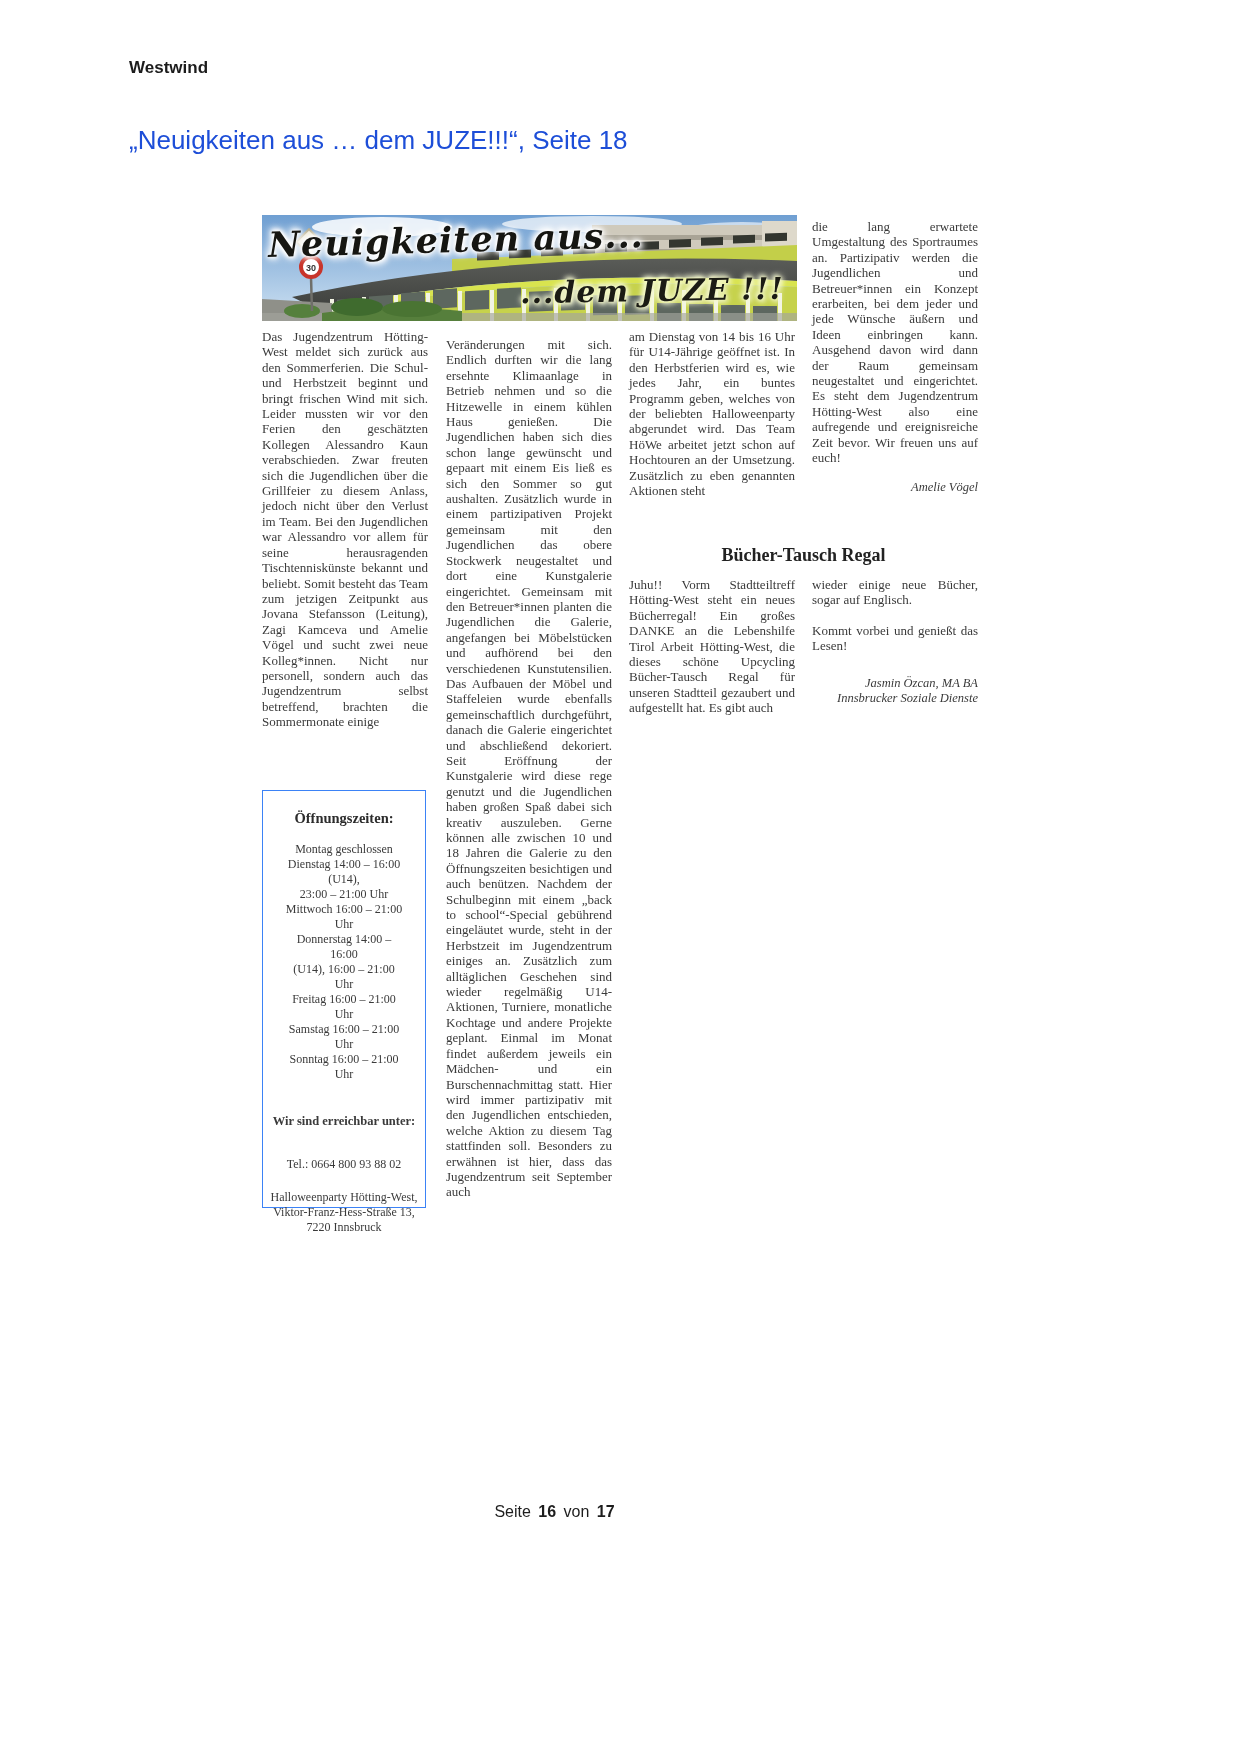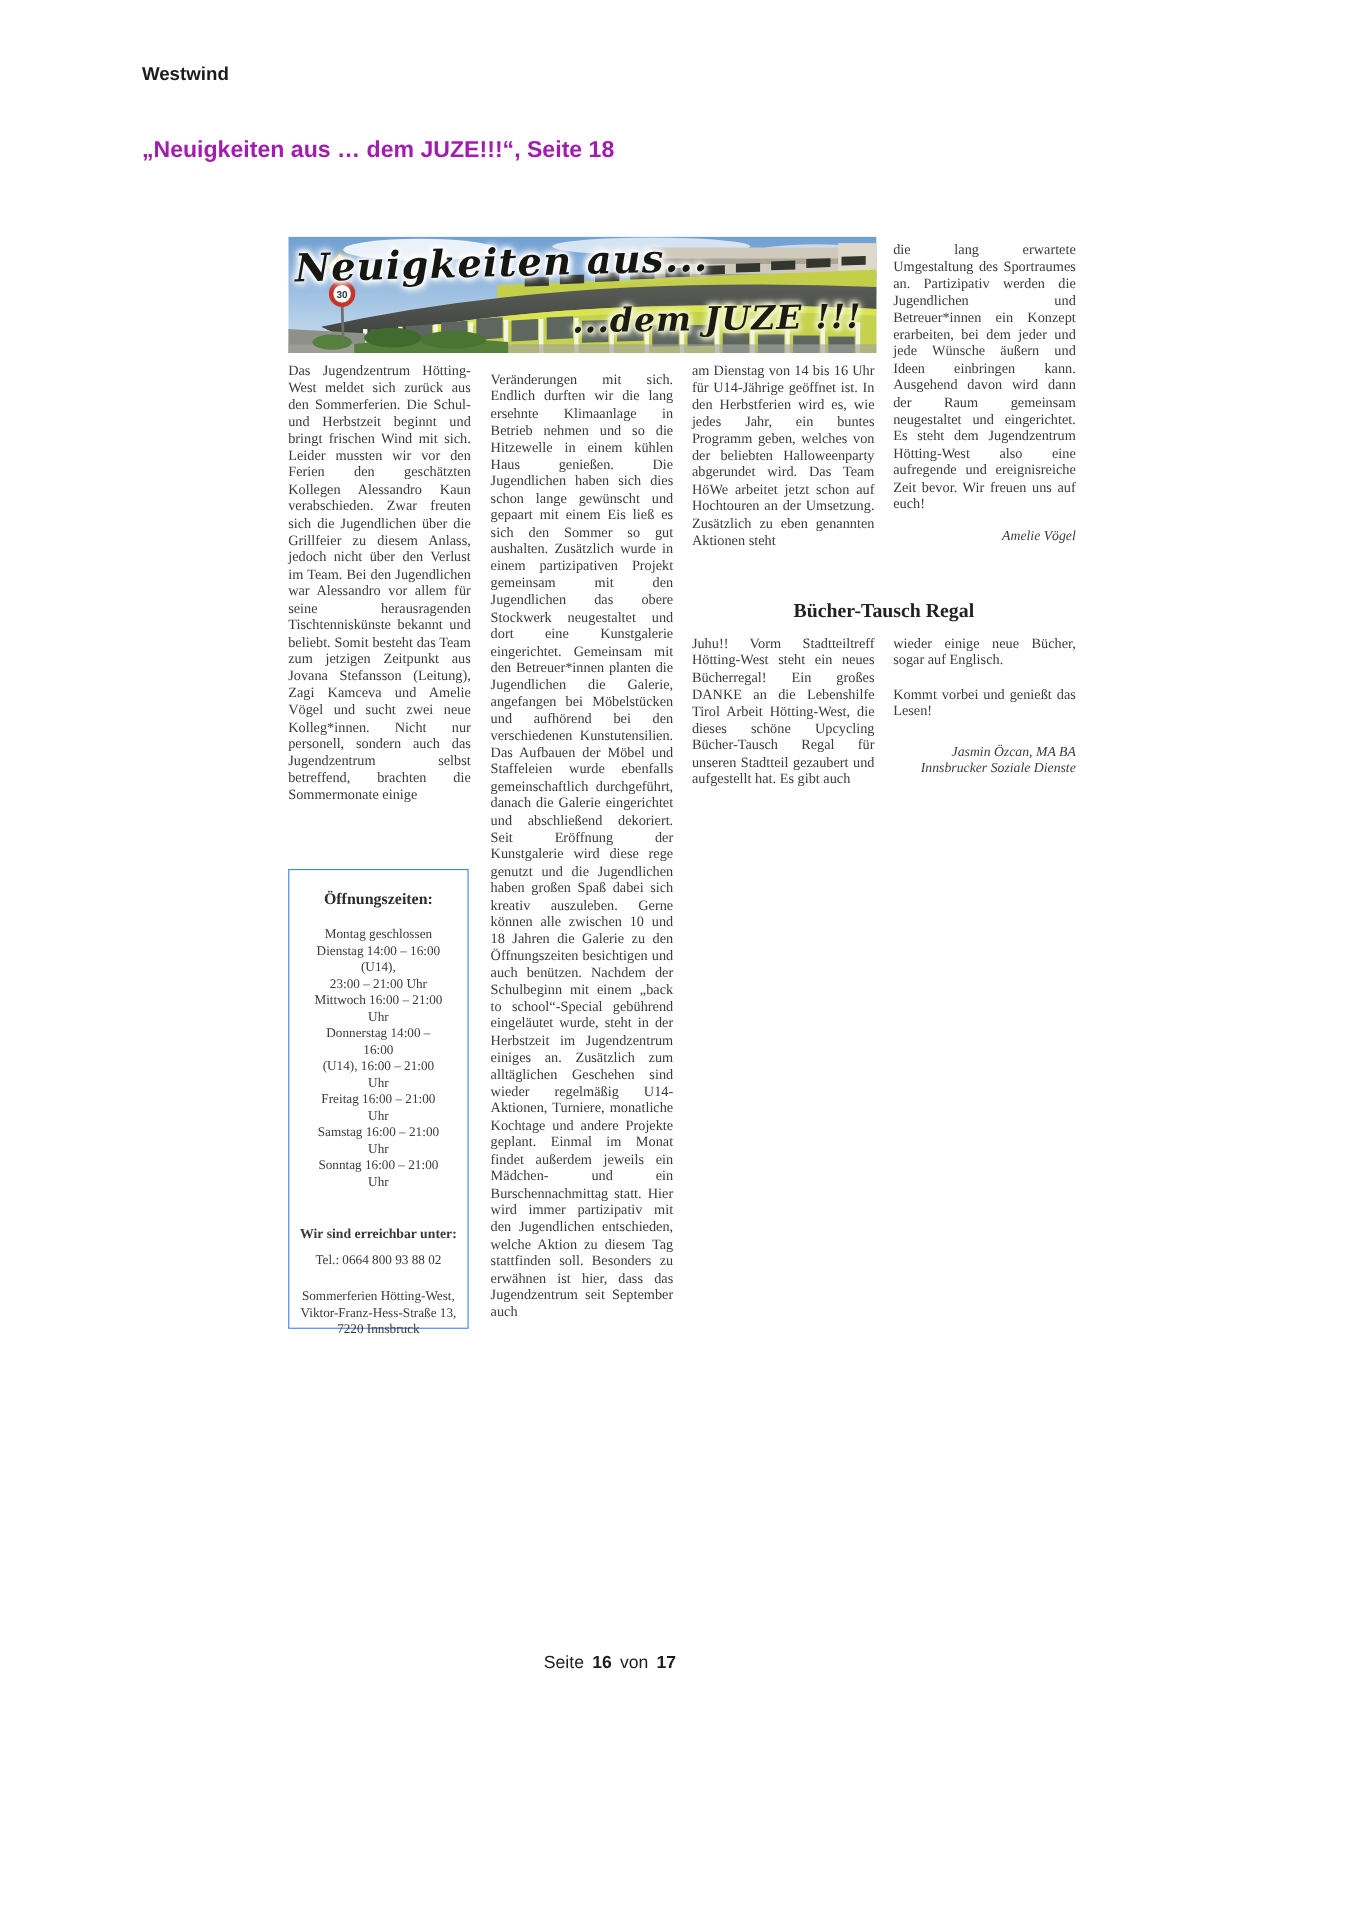--- a/index.html
+++ b/index.html
@@ -4,21 +4,21 @@
 <style>
   html,body{margin:0;padding:0;}
   body{
     width:1241px;height:1754px;position:relative;background:#ffffff;
     font-family:"Liberation Sans", sans-serif;color:#1a1a1a;overflow:hidden;
   }
   .abs{position:absolute;}
 
   
   .doc-header{left:129px;top:58px;font-size:17px;font-weight:bold;color:#1c1c1c;}
-  .doc-title{left:129px;top:125px;font-size:21px;font-weight:bold;color:#a21caf;}
+  .doc-title{left:129px;top:125px;font-size:26px;font-weight:normal;color:#1d4ed8;}
 
   
   .clipping{left:260px;top:215px;width:720px;height:1050px;
     font-family:"Liberation Serif", serif;color:#3a3a3a;}
 
   
   .banner{left:2px;top:0;width:535px;height:106px;overflow:hidden;}
   .banner svg{display:block;}
   .banner-title-top{
     left:6px;top:4px;font-size:35px;font-style:italic;font-weight:bold;
@@ -48,21 +48,21 @@
   .col4bot{left:552px;top:362px;}
   .col4bot p{margin:0 0 15px 0;}
   .sig2{font-style:italic;text-align:right;font-size:12.5px;line-height:15px;margin-top:22px;}
 
   
   .info-box{left:2px;top:575px;width:162px;height:416px;border:1px solid #3b82f6;
     text-align:center;font-size:12px;line-height:15px;color:#3a3a3a;}
   .info-box .bx-title{font-size:14.5px;font-weight:bold;margin:20px 0 16px 0;color:#2c2c2c;}
   .info-box .hours div{margin:0 20px;}
   .info-box .bx-sub{font-weight:bold;margin:32px 0 0 0;font-size:12.5px;}
-  .info-box .bx-tel{margin:9px 0 0 0;}
+  .info-box .bx-tel{margin:28px 0 0 0;}
   .info-box .bx-social{margin:18px 0 0 0;}
   .info-box .bx-addr{margin:18px 0 0 0;}
   .info-box .bx-social div, .info-box .bx-addr div{margin:0;}
 
   
   .footer-wrap{left:0;top:1503px;width:1112px;text-align:center;font-size:16px;color:#1d1d1d;}
   .footer-wrap b{font-weight:bold;}
   .footer-sep{padding:0 3px;}
 </style>
 </head>
@@ -208,21 +208,21 @@
       <div>Mittwoch 16:00 – 21:00 Uhr</div>
       <div>Donnerstag 14:00 – 16:00</div>
       <div>(U14), 16:00 – 21:00 Uhr</div>
       <div>Freitag 16:00 – 21:00 Uhr</div>
       <div>Samstag 16:00 – 21:00 Uhr</div>
       <div>Sonntag 16:00 – 21:00 Uhr</div>
     </div>
     <div class="bx-sub">Wir sind erreichbar unter:</div>
     <div class="bx-tel">Tel.: 0664 800 93 88 02</div>
     <div class="bx-addr">
-      <div>Sommerferien Hötting-West,</div>
+      <div>Halloweenparty Hötting-West,</div>
       <div>Viktor-Franz-Hess-Straße 13,</div>
       <div>7220 Innsbruck</div>
     </div>
   </div>
 
 </div>
 
 <div class="abs footer-wrap">
   <span>Seite</span>
   <b class="footer-sep">16</b>

